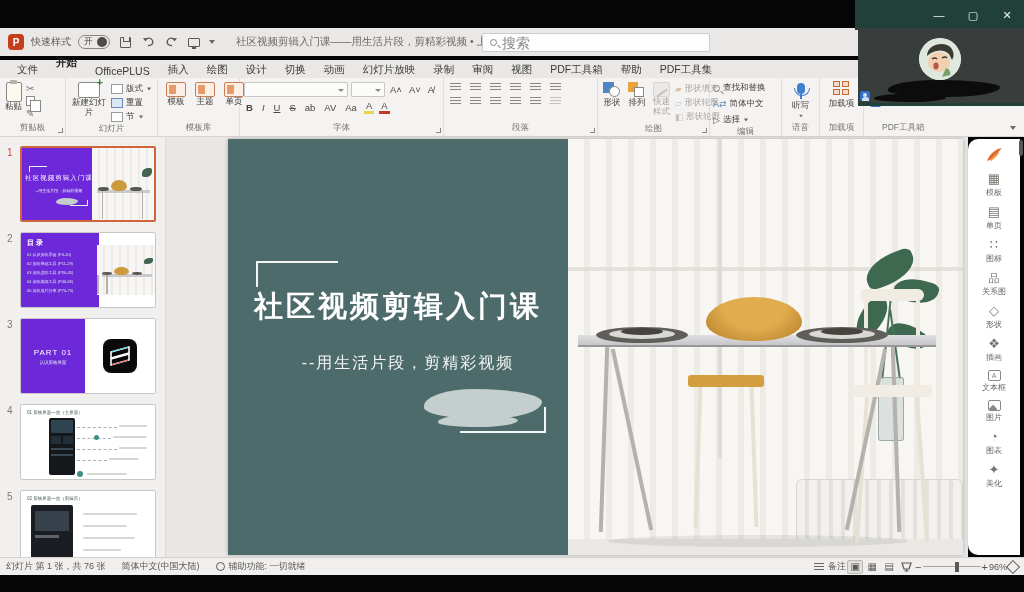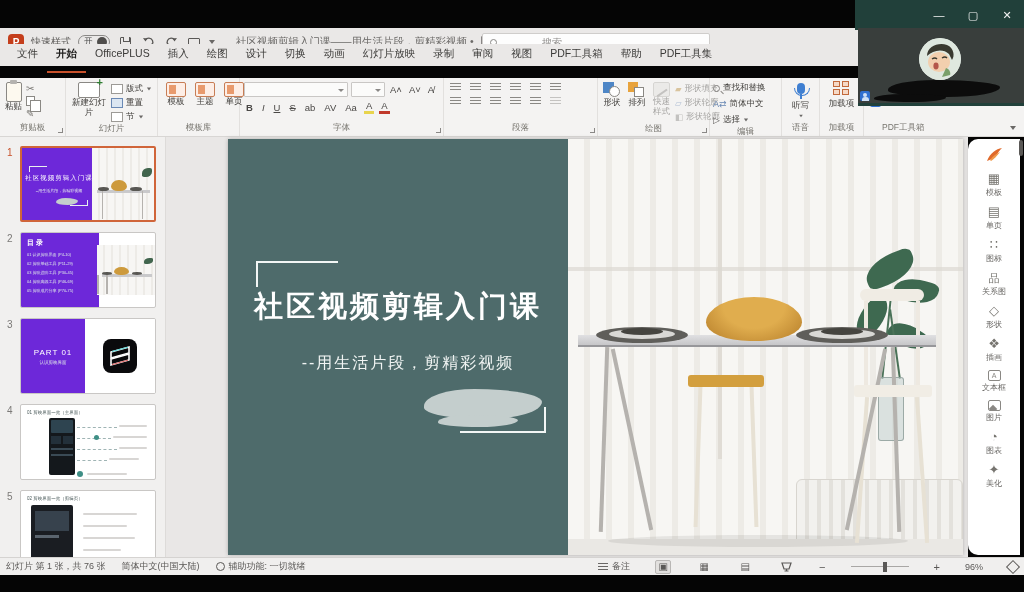--- a/index.html
+++ b/index.html
@@ -21,27 +21,27 @@
   .save-ic { width:11px; height:11px; border:1.2px solid #5a5856; border-radius:1px; position:relative; }
   .save-ic:before { content:""; position:absolute; left:2px; top:-1px; width:5px; height:4px; background:#eae8e7; border:1.2px solid #5a5856; border-top:none; }
   .monitor-ic { width:12px; height:9px; border:1.2px solid #5a5856; border-radius:1px; position:relative; }
   .monitor-ic:before { content:""; position:absolute; left:3px; bottom:-3px; width:4px; height:2px; background:#5a5856; }
   .chev { width:0; height:0; border-left:3.5px solid transparent; border-right:3.5px solid transparent; border-top:4px solid #6a6866; }
   .doc-title { font-size:10.5px; color:#6c6a68; margin-left:14px; white-space:nowrap; max-width:300px; overflow:hidden; }
   .search-box { position:absolute; left:482px; top:5px; width:228px; height:19px; background:#fdfdfd;
     border:1px solid #cfcdcb; border-radius:2px; display:flex; align-items:center; padding-left:7px; gap:5px; }
   .mag { width:7px; height:7px; border:1.3px solid #8a8886; border-radius:50%; position:relative; }
   .mag:before { content:""; position:absolute; left:6px; top:6px; width:4px; height:1.3px; background:#8a8886; transform:rotate(45deg); }
-  .search-box input { border:none; outline:none; background:transparent; font-size:10px; color:#444; width:150px;
-    font-family:"Liberation Sans","DejaVu Sans",sans-serif;margin-left:40px; }
+  .search-box input { border:none; outline:none; background:transparent; font-size:14px; color:#444; width:150px;
+    font-family:"Liberation Sans","DejaVu Sans",sans-serif; }
   .search-box input::placeholder { color:#8d8b89; }
 
   
-  .tabrow { position:absolute; left:0; top:44px; width:1024px; height:22px; background:#eae8e7;
-    display:flex; align-items:flex-start; padding-left:8px; gap:0; }
+  .tabrow { position:absolute; left:0; top:60px; width:1024px; height:22px; background:#eae8e7;
+    display:flex; align-items:flex-end; padding-left:8px; gap:0; }
   .tab { font-size:10.5px; color:#3b3a38; padding:3px 9px 5px; cursor:default; white-space:nowrap; }
   .tab.active { color:#1f1e1d; font-weight:bold; border-bottom:2.5px solid #c8512b; padding-bottom:10px; }
 
   
   .ribbon { position:absolute; left:0; top:78px; width:1024px; height:59px; background:#f4f3f2;
     border-bottom:1px solid #d8d6d4; display:flex; }
   .rgroup { position:relative; height:100%; border-right:1px solid #e2e0de; display:flex; flex-direction:column; }
   .rgroup .content { flex:1; display:flex; align-items:flex-start; padding:3px 3px 0; gap:2px; }
   .glabel { font-size:8.5px; color:#77756f; text-align:center; padding-bottom:2px; white-space:nowrap; }
   .launcher { position:absolute; right:2px; bottom:3px; width:5px; height:5px;
@@ -160,21 +160,21 @@
   .ritem .ric { font-size:13px; color:#76746f; line-height:14px; }
   .ritem .rlabel { font-size:8px; color:#6a6865; }
   .boxA { width:13px; height:11px; border:1.2px solid #8a8884; border-radius:2px; font-size:7px; color:#8a8884;
     display:flex; align-items:center; justify-content:center; }
   .pic-ic { width:13px; height:11px; border:1.2px solid #8a8884; border-radius:2px; position:relative; overflow:hidden; }
   .pic-ic:before { content:""; position:absolute; left:1px; bottom:-2px; width:6px; height:6px; background:#8a8884; transform:rotate(45deg); }
 
   
   .statusbar { position:absolute; left:0; top:557px; width:1024px; height:18px; background:#f0efee;
     border-top:1px solid #d5d3d1; display:flex; align-items:center; font-size:9px; color:#5a5856; padding:0 6px; gap:16px; }
-  .sb-right { margin-left:auto; display:flex; align-items:center; gap:25px; }
+  .sb-right { margin-left:auto; display:flex; align-items:center; gap:1px; }
   .viewbtn { width:16px; height:14px; display:flex; align-items:center; justify-content:center; font-size:10px; color:#5a5856; }
   .viewbtn.sel { border:1px solid #b9b7b5; background:#e2e0de; border-radius:2px; }
   .zoom-track { width:58px; height:1.5px; background:#a9a7a5; position:relative; }
   .zoom-thumb { position:absolute; left:32px; top:-4px; width:4px; height:10px; background:#5a5856; }
   .fit-ic { width:10px; height:10px; border:1.2px solid #5a5856; transform:rotate(45deg); }
   .acc-ic { width:9px; height:9px; border-radius:50%; border:1.2px solid #5a5856; position:relative; }
   .notes-ic { width:10px; height:8px; background:repeating-linear-gradient(#6a6866 0 1px, transparent 1px 3px); }
 
   
   .bottombar { position:absolute; left:0; top:575px; width:1024px; height:17px; background:#070707;

